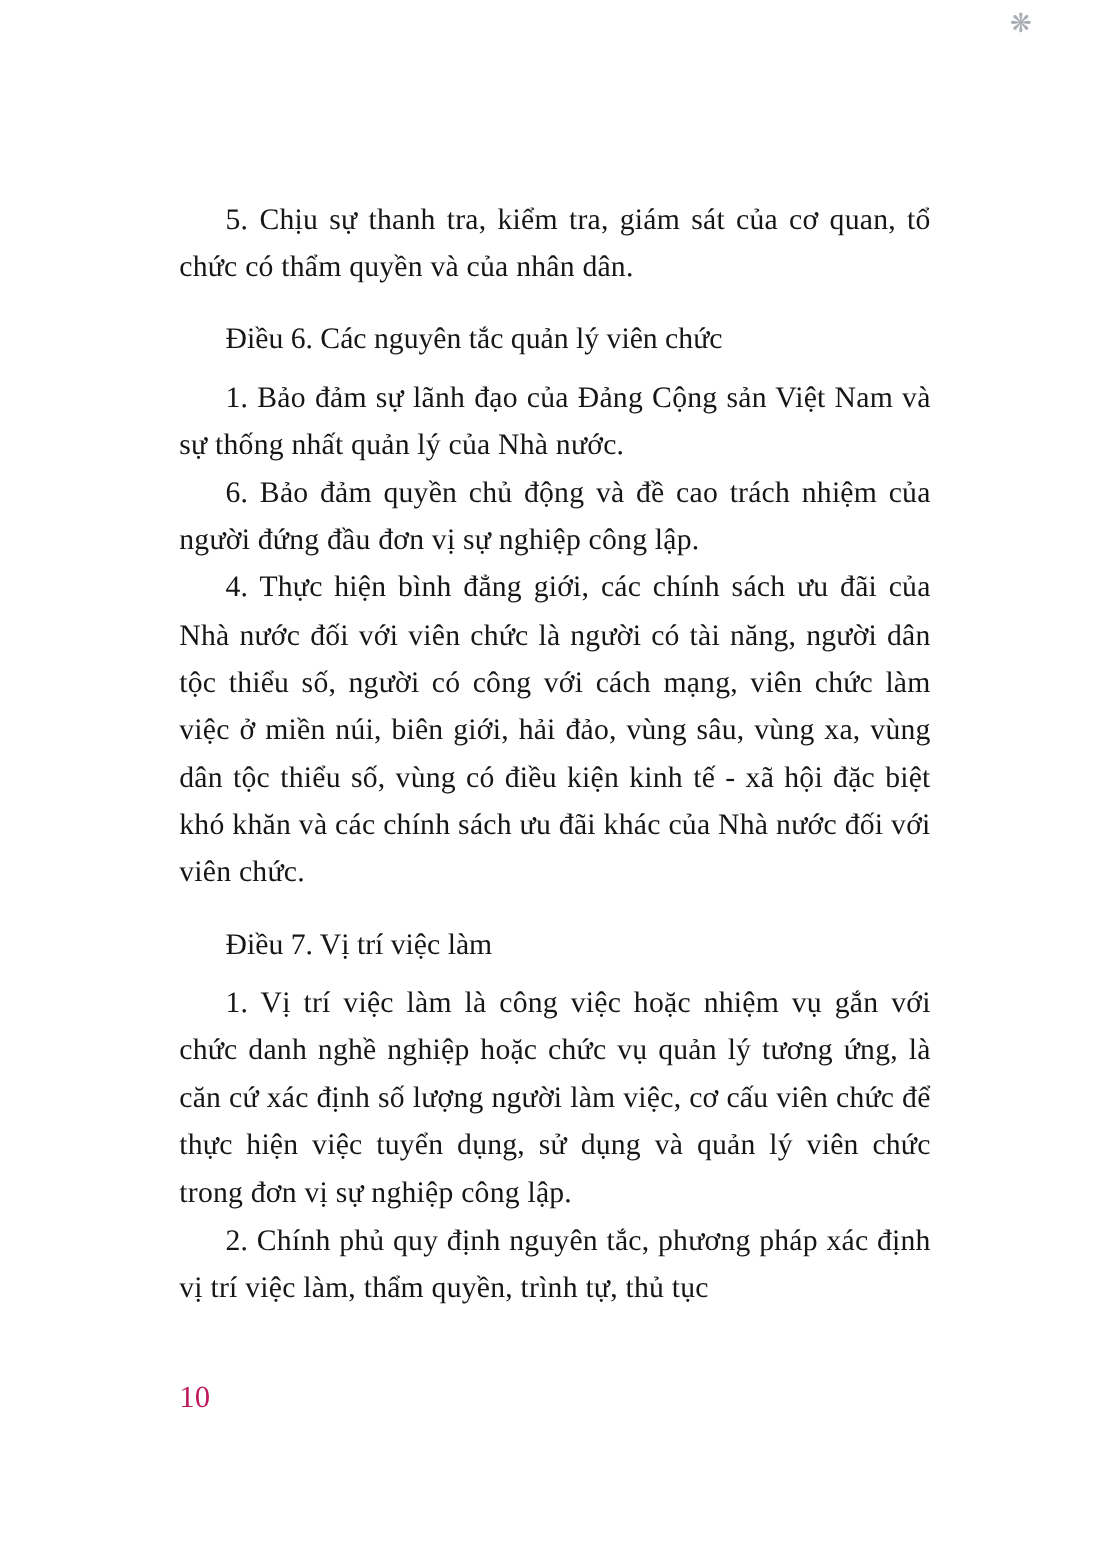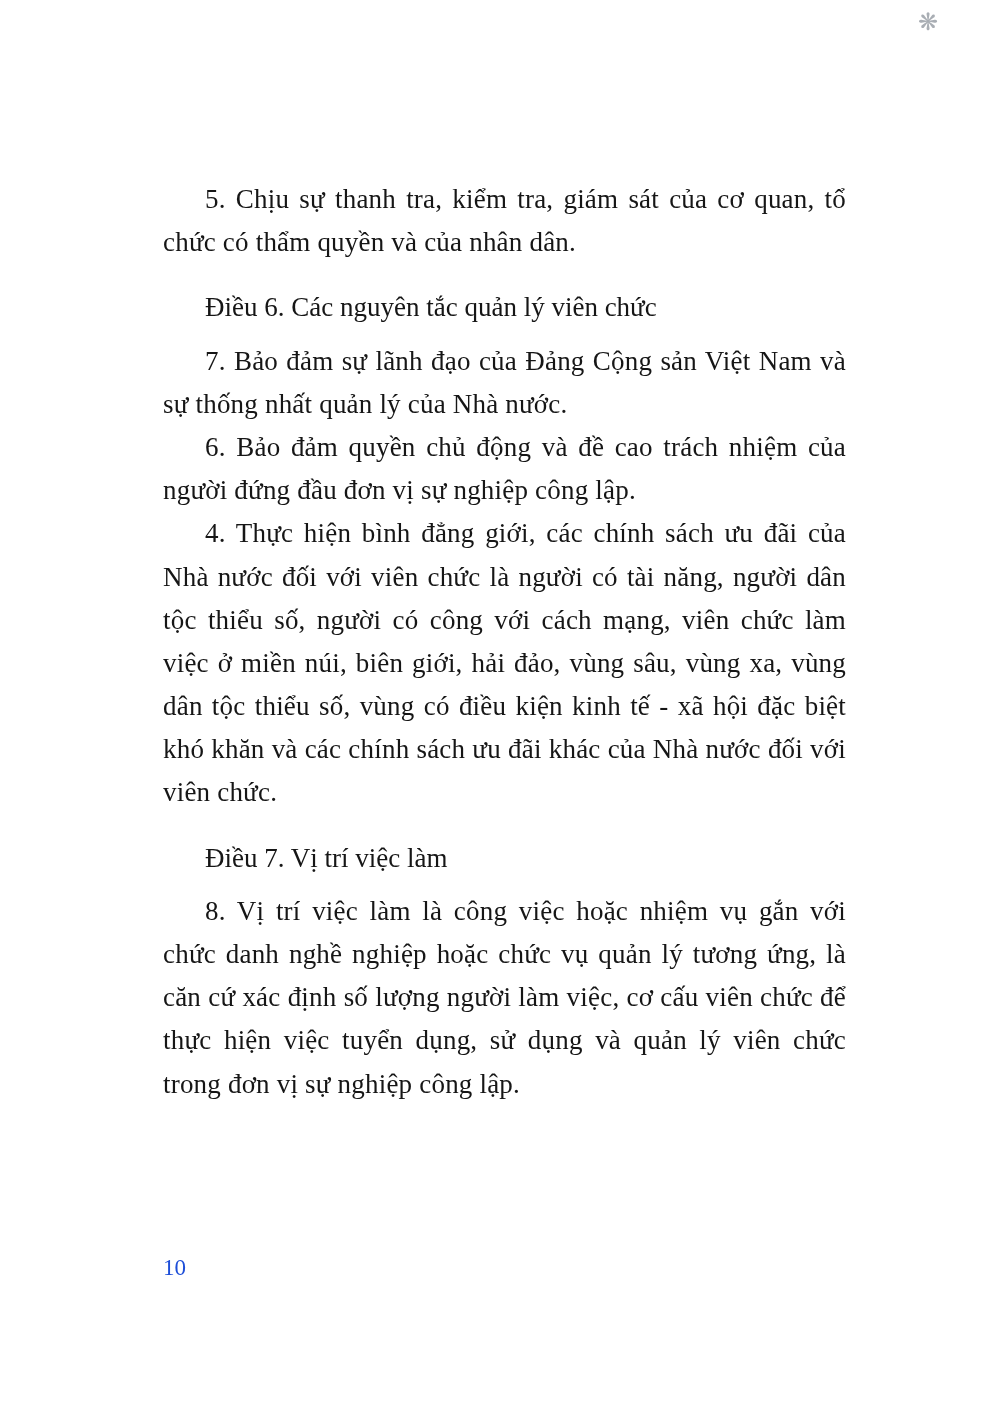--- a/index.html
+++ b/index.html
@@ -44,46 +44,47 @@
     font-size: 27px;
     line-height: 1.6;
     font-weight: normal;
     text-indent: 42px;
     text-align: left;
   }
   .page-number {
     position: absolute;
     left: 163px;
     top: 1255px;
-    font-size: 23px;
-    color: #1d4ed8;
+    font-size: 28px;
+    color: #be185d;
   }
 </style>
 </head>
 <body>
 
 <div class="page">
 
   <span class="deco-icon">❋</span>
 
   <div class="text-block">
 
     <p class="para">5. Chịu sự thanh tra, kiểm tra, giám sát của cơ quan, tổ chức có thẩm quyền và của nhân dân.</p>
 
     <h2 class="heading">Điều 6. Các nguyên tắc quản lý viên chức</h2>
 
-    <p class="para">7. Bảo đảm sự lãnh đạo của Đảng Cộng sản Việt Nam và sự thống nhất quản lý của Nhà nước.</p>
+    <p class="para">1. Bảo đảm sự lãnh đạo của Đảng Cộng sản Việt Nam và sự thống nhất quản lý của Nhà nước.</p>
 
     <p class="para">6. Bảo đảm quyền chủ động và đề cao trách nhiệm của người đứng đầu đơn vị sự nghiệp công lập.</p>
 
 
     <p class="para">4. Thực hiện bình đẳng giới, các chính sách ưu đãi của Nhà nước đối với viên chức là người có tài năng, người dân tộc thiểu số, người có công với cách mạng, viên chức làm việc ở miền núi, biên giới, hải đảo, vùng sâu, vùng xa, vùng dân tộc thiểu số, vùng có điều kiện kinh tế - xã hội đặc biệt khó khăn và các chính sách ưu đãi khác của Nhà nước đối với viên chức.</p>
 
     <h2 class="heading">Điều 7. Vị trí việc làm</h2>
 
-    <p class="para">8. Vị trí việc làm là công việc hoặc nhiệm vụ gắn với chức danh nghề nghiệp hoặc chức vụ quản lý tương ứng, là căn cứ xác định số lượng người làm việc, cơ cấu viên chức để thực hiện việc tuyển dụng, sử dụng và quản lý viên chức trong đơn vị sự nghiệp công lập.</p>
+    <p class="para">1. Vị trí việc làm là công việc hoặc nhiệm vụ gắn với chức danh nghề nghiệp hoặc chức vụ quản lý tương ứng, là căn cứ xác định số lượng người làm việc, cơ cấu viên chức để thực hiện việc tuyển dụng, sử dụng và quản lý viên chức trong đơn vị sự nghiệp công lập.</p>
 
+    <p class="para">2. Chính phủ quy định nguyên tắc, phương pháp xác định vị trí việc làm, thẩm quyền, trình tự, thủ tục</p>
 
   </div>
 
   <div class="page-number">10</div>
 
 </div>
 
 </body></html>

